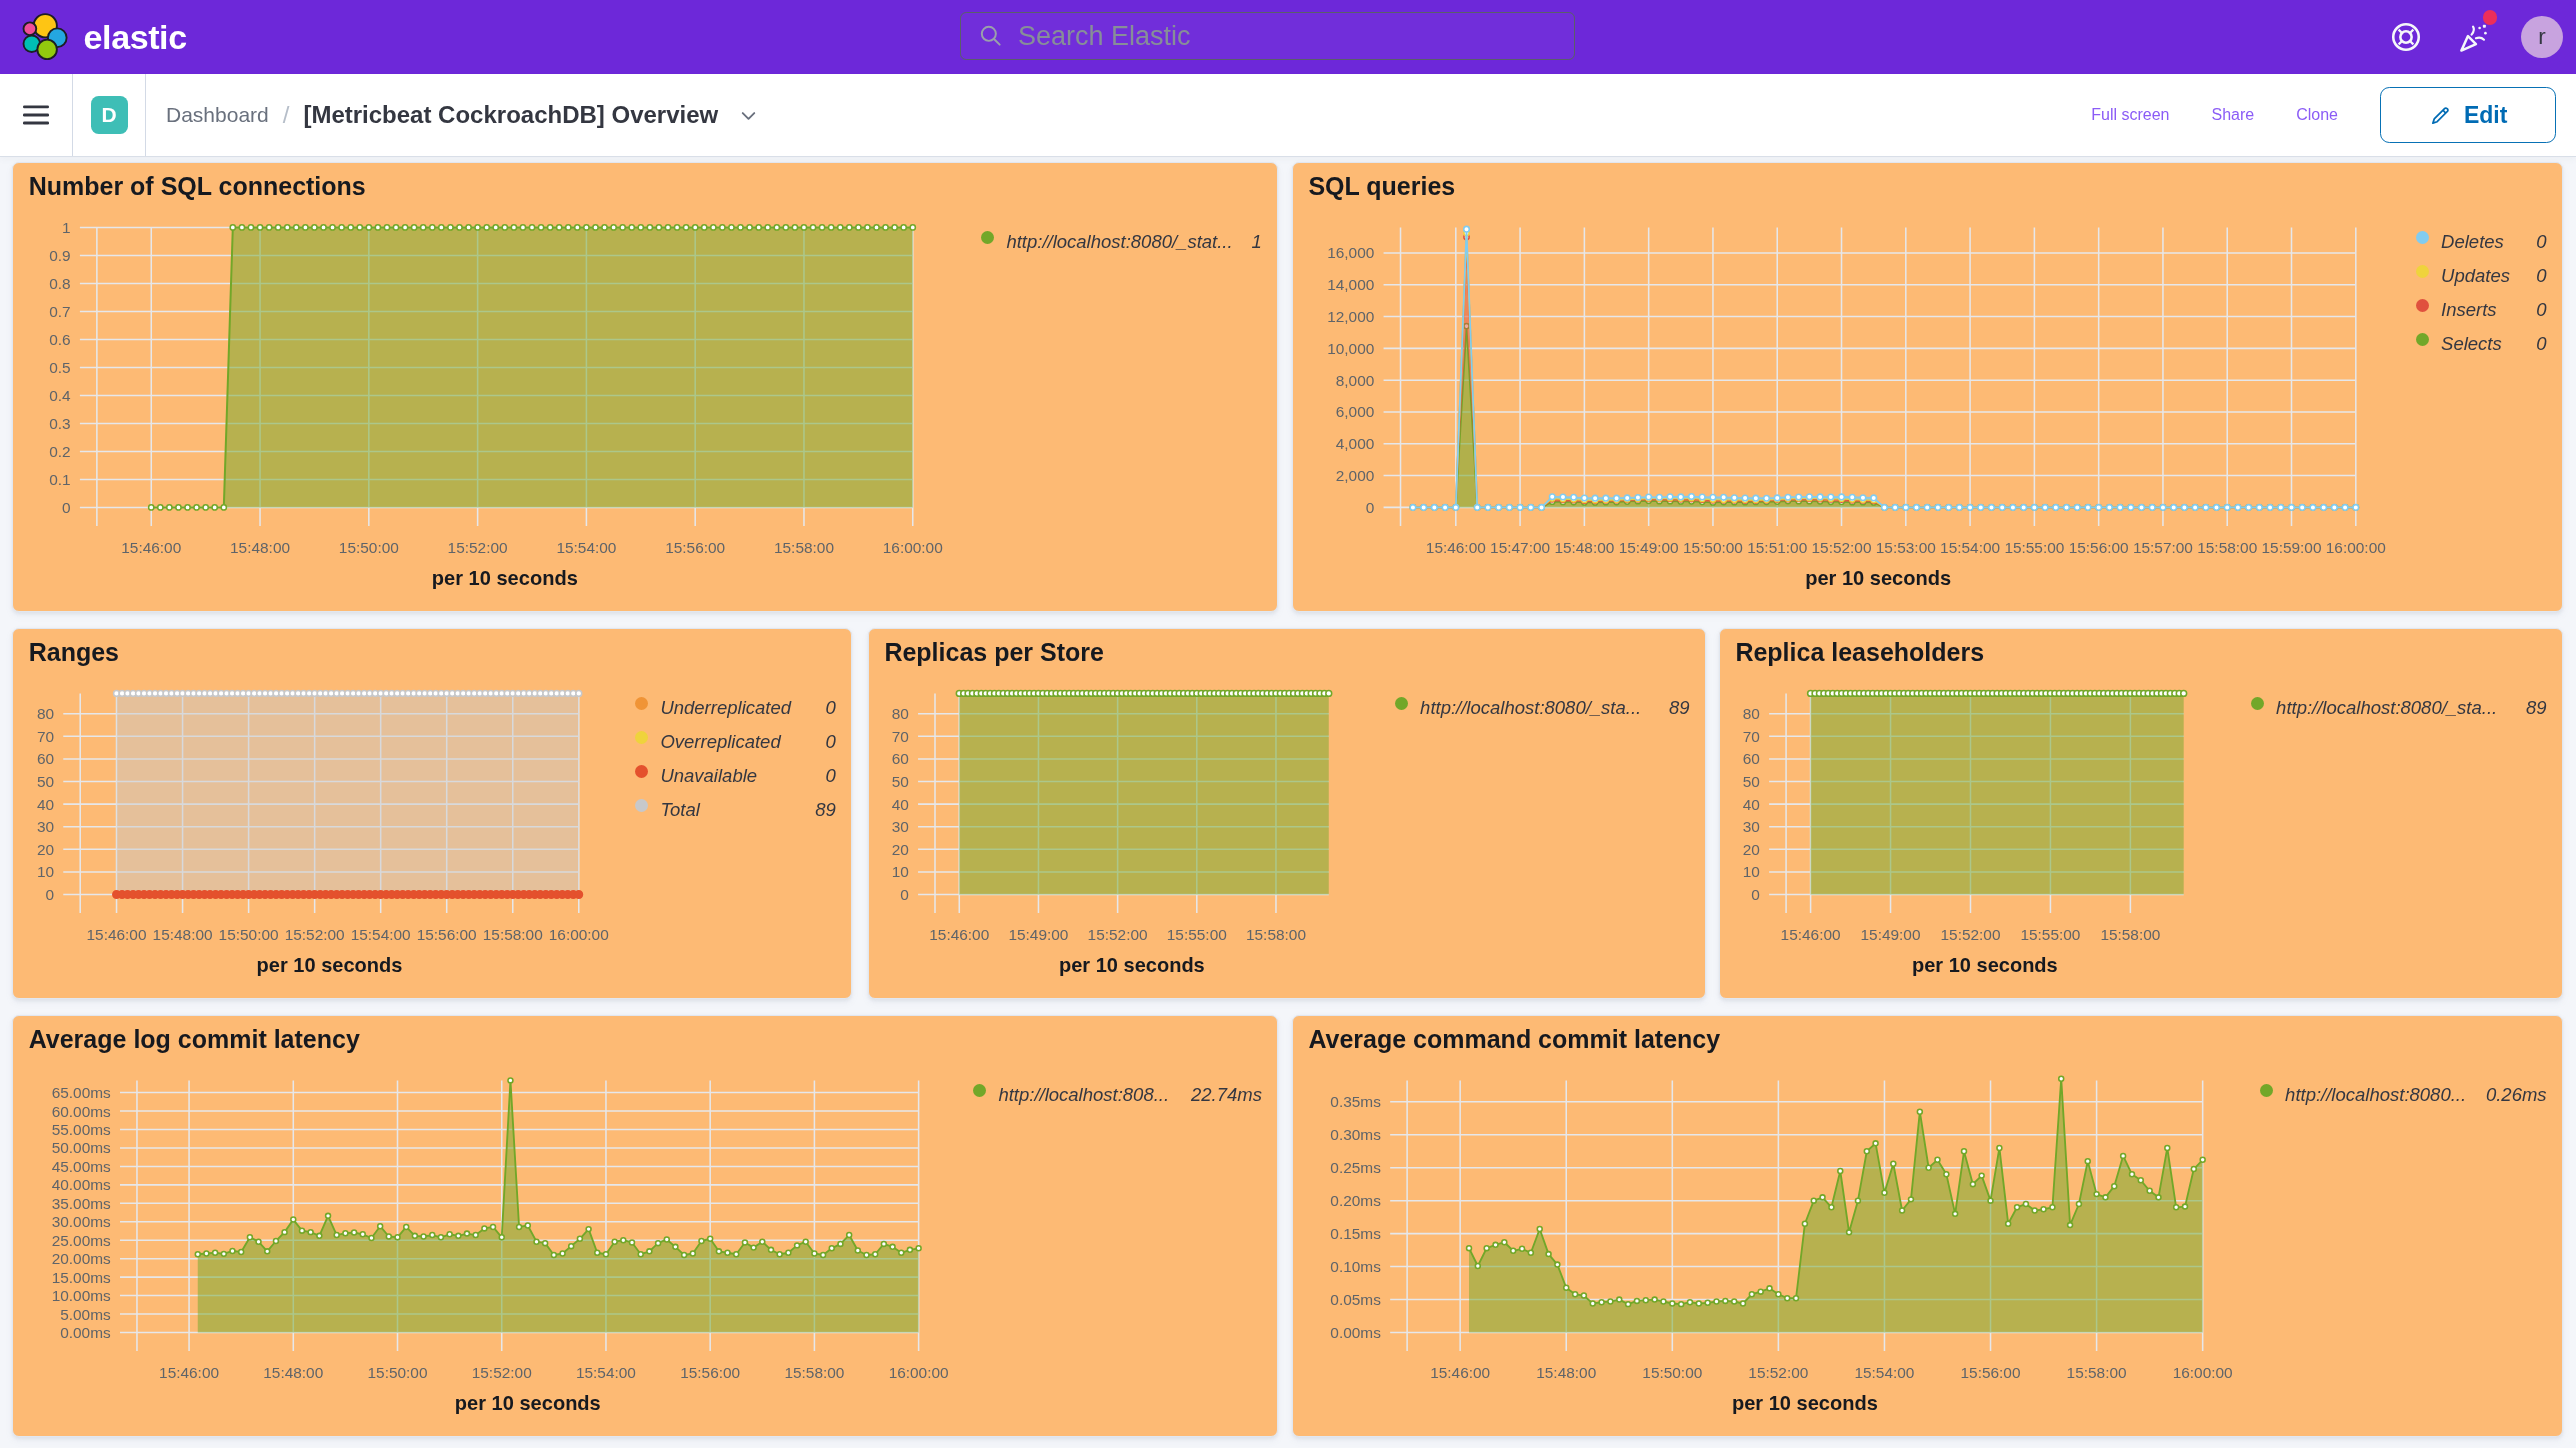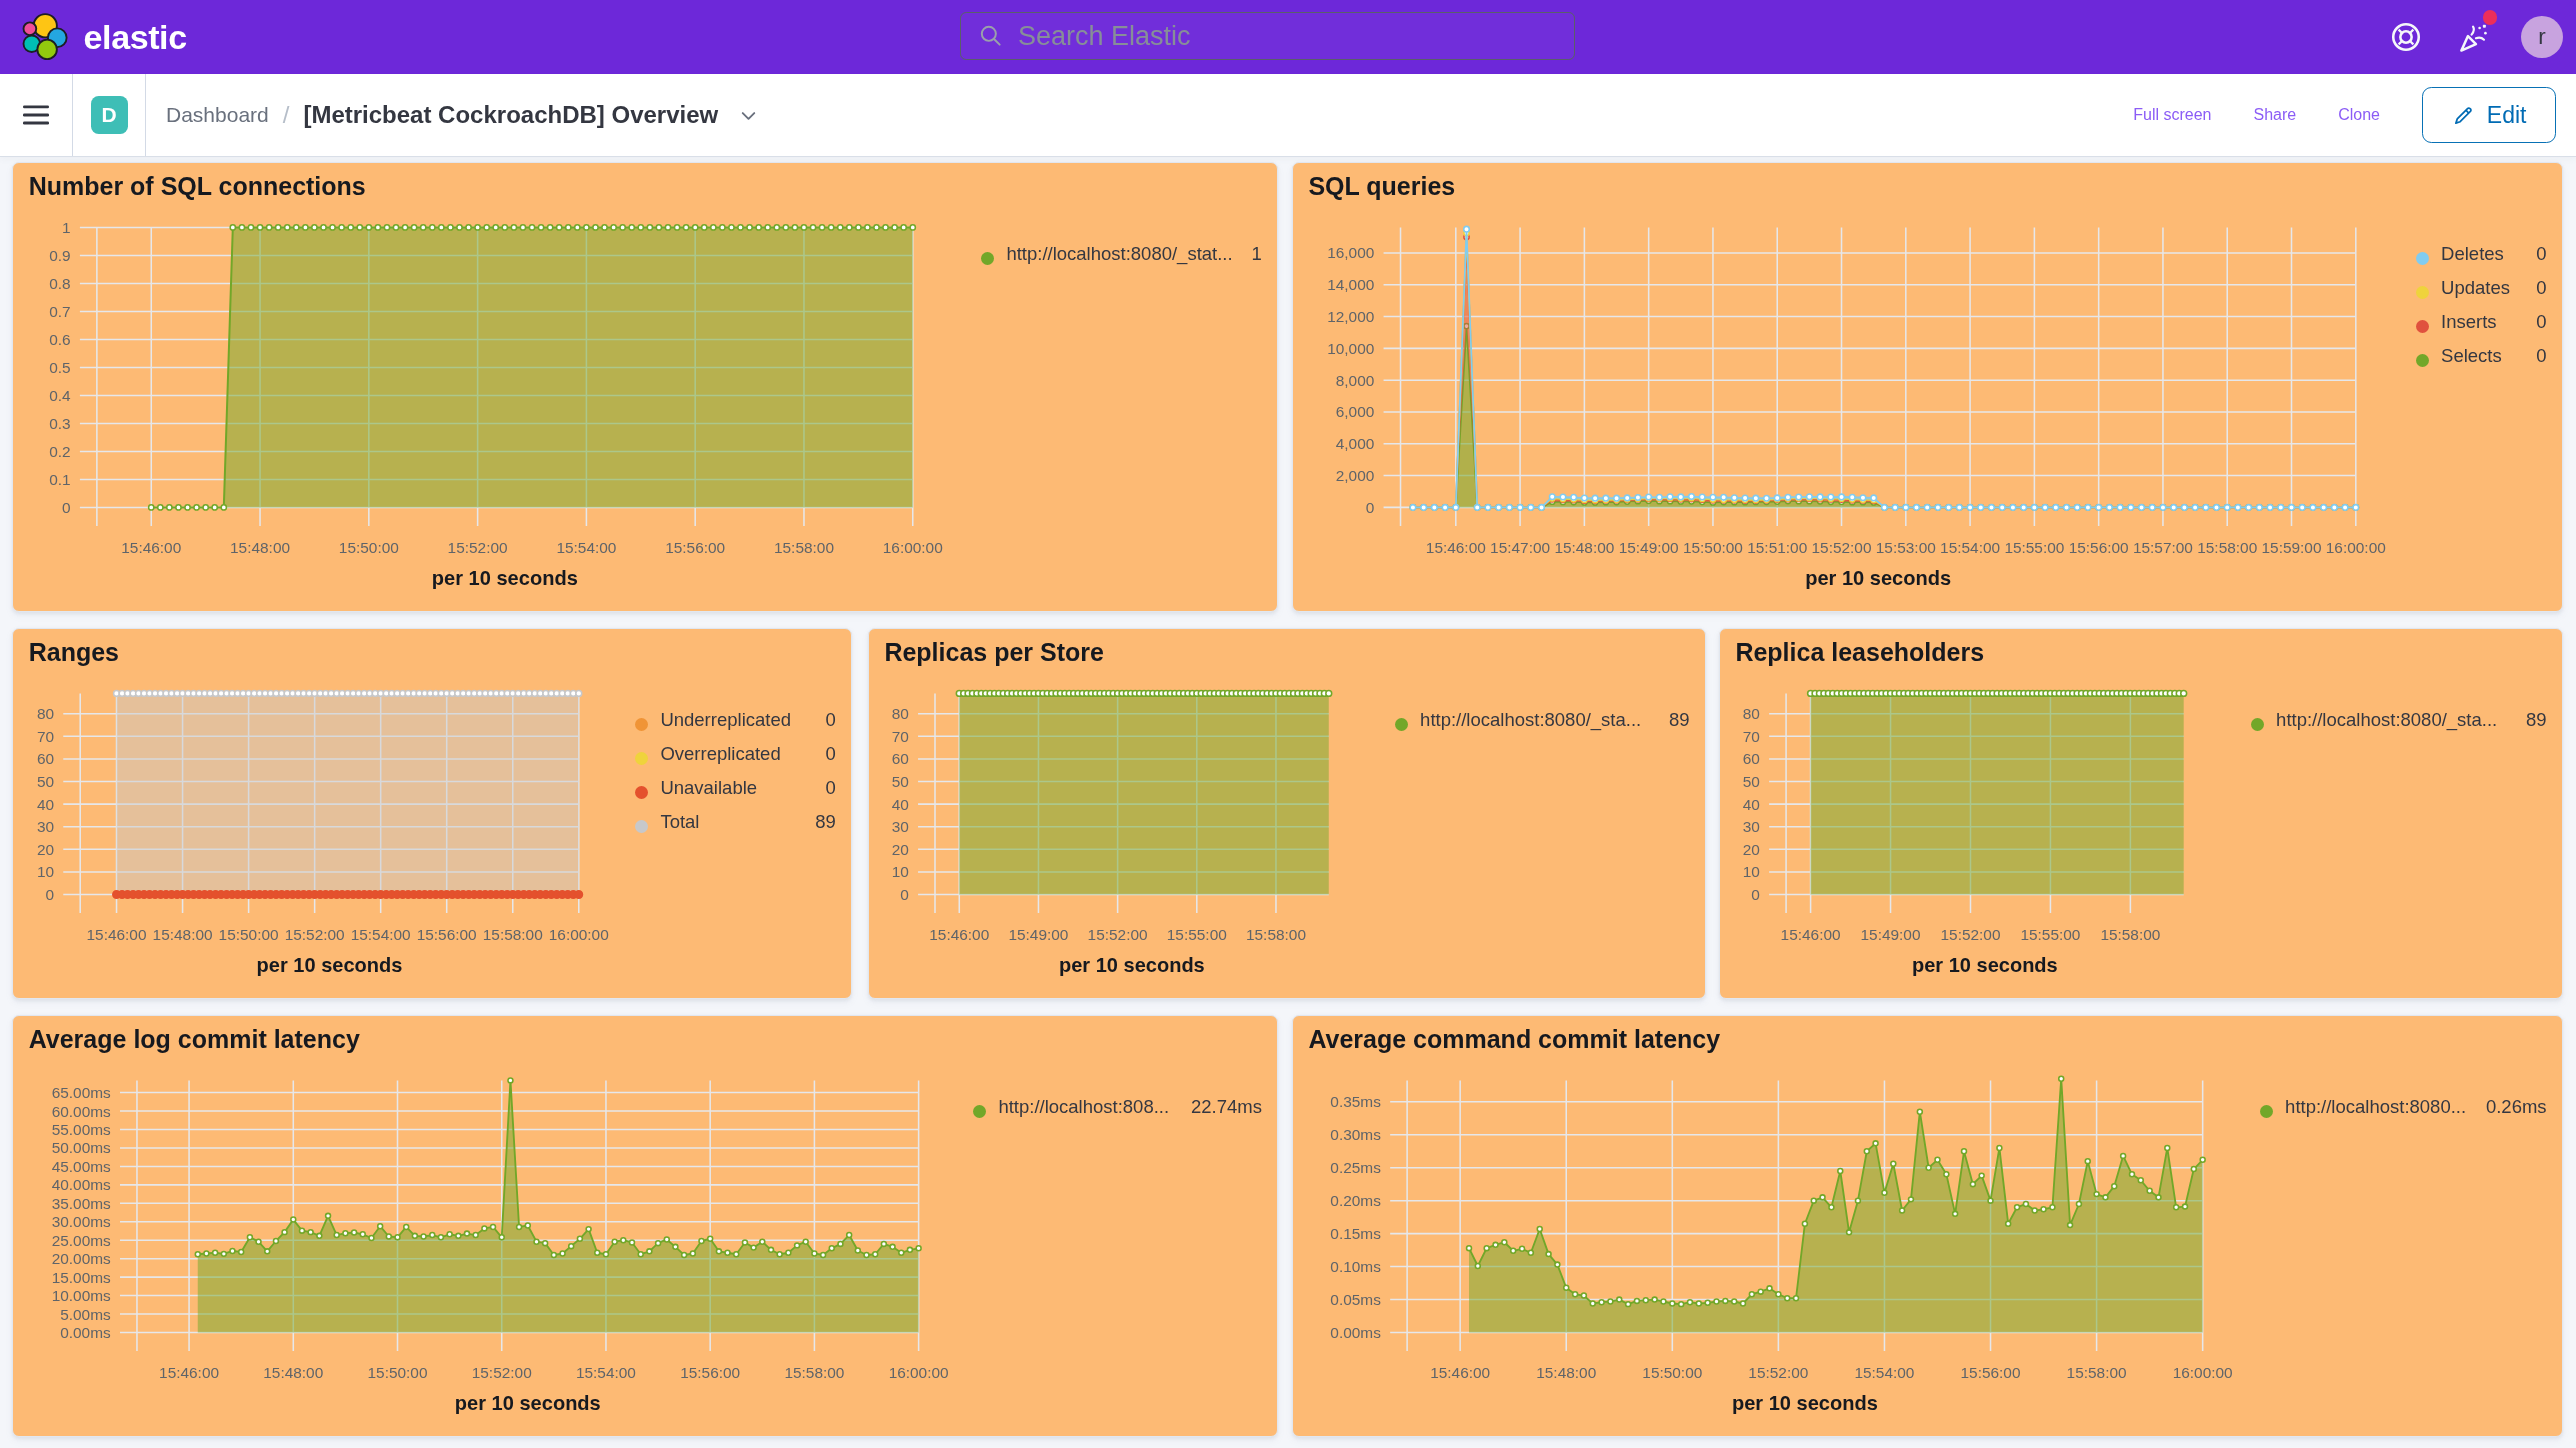--- a/index.html
+++ b/index.html
@@ -38,32 +38,32 @@
   .d-badge { width:37px; height:38px; border-radius:7.7px; background:#3EBEB6; color:#fff;
              font-size:21px; font-weight:700; display:flex; align-items:center; justify-content:center;
              cursor:pointer; }
   .crumbs { display:flex; align-items:center; margin-left:20px; gap:14px; }
   .crumb-section { color:#69707D; font-size:21px; cursor:pointer; }
   .crumb-sep { color:#B6BEC9; font-size:24px; }
   .crumb-current { color:#343741; font-size:24px; font-weight:600; }
   .crumb-caret { margin-left:4.6px; cursor:pointer; }
   .nav-right { position:absolute; right:20px; display:flex; align-items:center; gap:42px; }
   .nav-link { color:#8b5cf6; font-size:16px; font-weight:500; cursor:pointer; }
-  .edit-btn { display:flex; align-items:center; justify-content:center; gap:12.3px; width:134px; height:56px;
+  .edit-btn { display:flex; align-items:center; justify-content:center; gap:12.3px; width:176px; height:56px;
               border:1.5px solid #0871B5; border-radius:9.3px; background:#fff; color:#006BB4;
-              font-size:23px; font-weight:400; cursor:pointer; font-family:inherit;text-align:right; }
+              font-size:23px; font-weight:700; cursor:pointer; font-family:inherit;text-align:right; }
 
   
   .panel { position:absolute; background:#fdba74; border:0.8px solid #E2E7EF; border-radius:7px;
            box-shadow:0 1.5px 3.1px rgba(130,140,160,0.12), 0 3.1px 7.7px rgba(130,140,160,0.08); }
   .panel h3 { position:absolute; left:15.4px; top:9.3px; font-size:25px; font-weight:700; color:#16191F; }
   .chart-row { position:absolute; left:15.4px; right:15.4px; top:49px; bottom:10.8px; }
   .chart-svg { position:absolute; left:0; top:0; }
   .legend { position:absolute; right:0; top:18.5px; display:flex; flex-direction:column; }
-  .legend-item { display:flex; align-items:flex-end; height:34px; cursor:pointer; }
+  .legend-item { display:flex; align-items:flex-start; height:34px; cursor:pointer;font-style:italic; }
   .legend-dot { width:13px; height:13px; border-radius:50%; margin:0 12.3px 0 6.2px; flex:none; }
   .legend-label { font-size:18.5px; color:#343741; white-space:nowrap; overflow:hidden; flex:1 1 auto; }
   .legend-value { font-size:18.5px; color:#343741; white-space:nowrap; margin-left:10.8px; text-align:right; }
 
   #panel-0 { left:12.3px;   top:162px;  width:1266px; height:450px; }
   #panel-1 { left:1292px; top:162px;  width:1271px; height:450px; }
   #panel-2 { left:12.3px;   top:628px;  width:840px; height:371px; }
   #panel-3 { left:868px; top:628px;  width:838px; height:371px; }
   #panel-4 { left:1719px; top:628px;  width:844px; height:371px; }
   #panel-5 { left:12.3px;   top:1015px; width:1266px; height:422px; }

